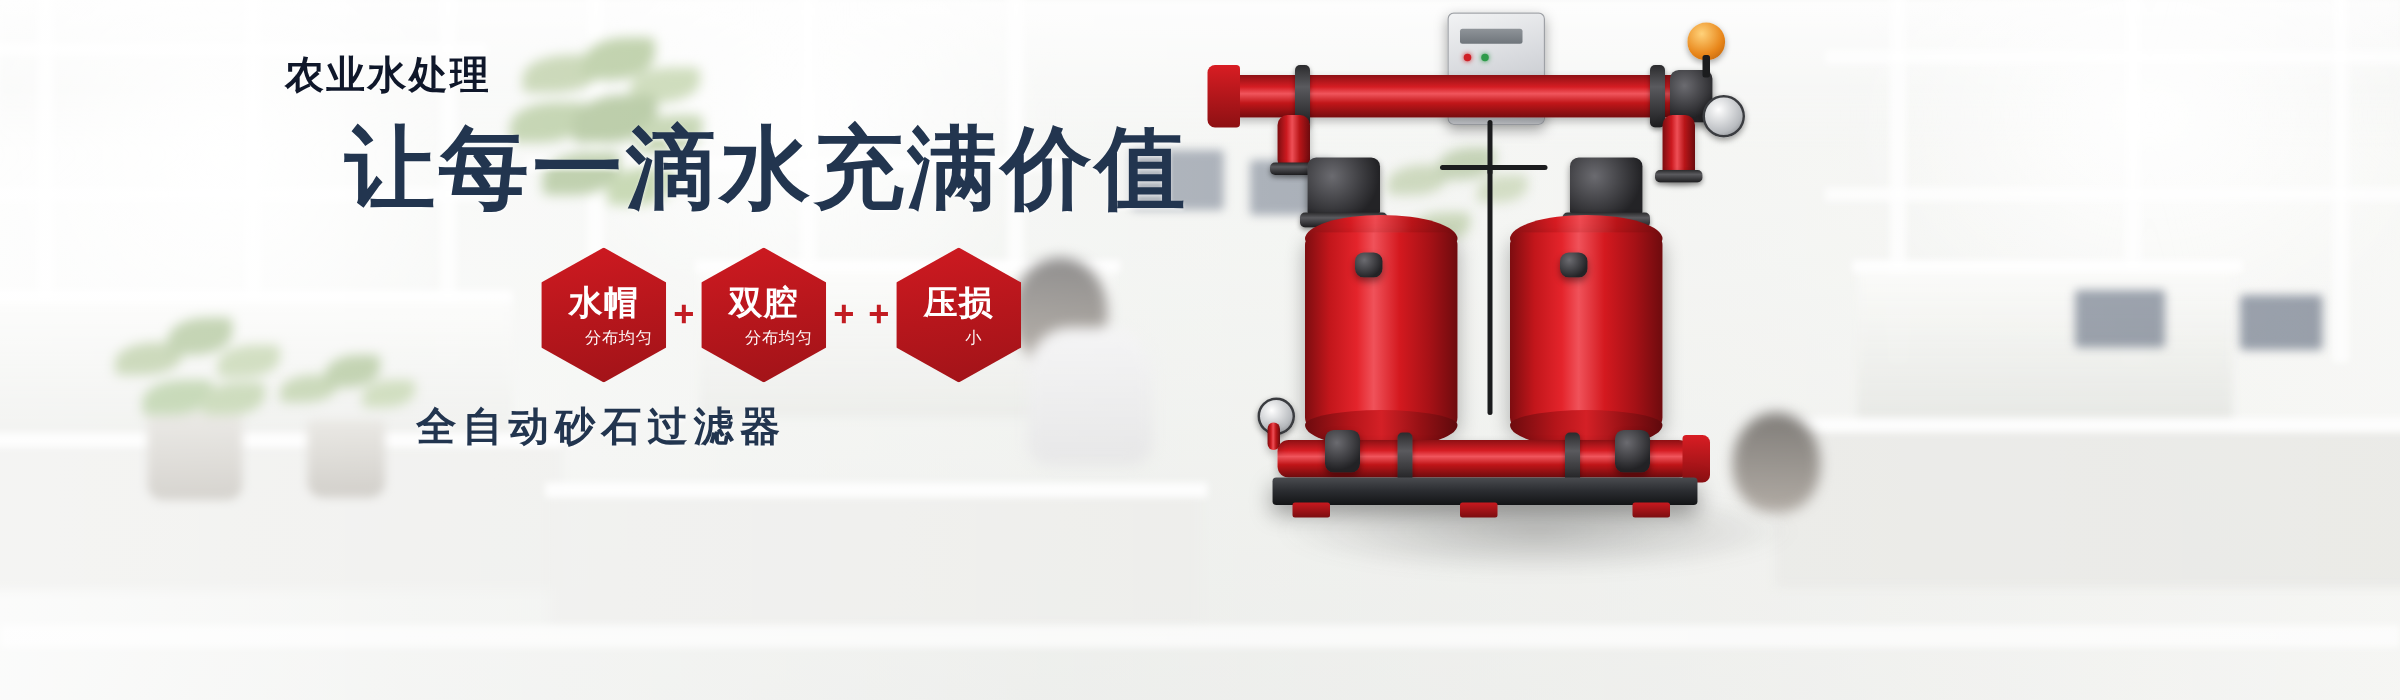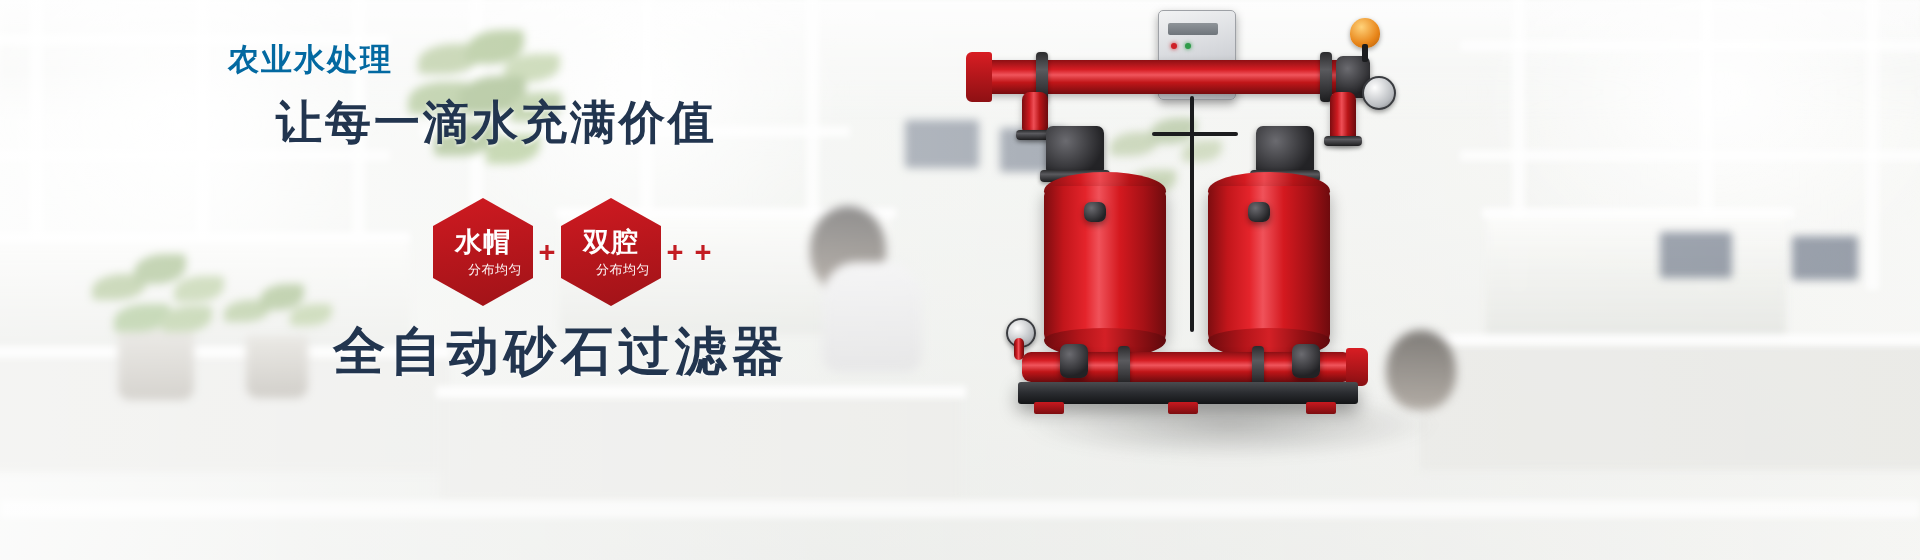--- a/index.html
+++ b/index.html
@@ -30,25 +30,25 @@
   .mon{position:absolute;background:rgba(40,55,80,.55);filter:blur(4px);border-radius:3px;}
   .chairperson{position:absolute;border-radius:50% 50% 45% 45%;filter:blur(5px);}
   .plant{position:absolute;filter:blur(4.5px);}
   .leaf{position:absolute;border-radius:60% 10% 60% 10%;}
   .pot{position:absolute;border-radius:4px 4px 12px 12px;filter:blur(4px);}
   .floorline{position:absolute;background:rgba(255,255,255,.7);filter:blur(3px);}
   .bg-veil{position:absolute;inset:0;background:linear-gradient(90deg,rgba(255,255,255,.55) 0%,rgba(255,255,255,.42) 38%,rgba(255,255,255,.28) 62%,rgba(255,255,255,.15) 100%);}
 
   
   .copy{position:absolute;left:0;top:0;width:1000px;height:560px;}
-  .eyebrow{position:absolute;left:228px;top:44px;font-size:31px;font-weight:bold;color:#0369a1;
+  .eyebrow{position:absolute;left:228px;top:44px;font-size:31px;font-weight:bold;color:#0f172a;
     letter-spacing:2px;line-height:1;text-shadow:0 1px 2px rgba(255,255,255,.75);}
-  .headline{position:absolute;left:276px;top:98px;font-size:46px;font-weight:bold;color:#22354f;
+  .headline{position:absolute;left:276px;top:98px;font-size:72px;font-weight:bold;color:#22354f;
     letter-spacing:3px;line-height:1.05;white-space:nowrap;text-shadow:0 2px 3px rgba(255,255,255,.6);}
-  .subhead{position:absolute;left:333px;top:325px;font-size:52px;font-weight:bold;color:#22354f;
+  .subhead{position:absolute;left:333px;top:325px;font-size:32px;font-weight:bold;color:#22354f;
     letter-spacing:5px;line-height:1;white-space:nowrap;text-shadow:0 2px 3px rgba(255,255,255,.6);}
 
   
   .badges{position:absolute;left:433px;top:197px;height:110px;display:flex;align-items:center;}
   .badge{position:relative;width:100px;height:108px;
     clip-path:polygon(50% 0%,100% 26%,100% 74%,50% 100%,0% 74%,0% 26%);
     background:linear-gradient(170deg,#cf1a21 0%,#b6161c 52%,#a01318 100%);
     display:flex;flex-direction:column;align-items:center;justify-content:center;
     box-shadow:0 3px 7px rgba(0,0,0,.18);}
   .badge .b-main{font-size:27px;font-weight:bold;color:#ffffff;letter-spacing:1px;line-height:1;}
@@ -247,18 +247,22 @@
         <div class="b-main">水帽</div>
         <div class="b-sub">分布均匀</div>
       </div>
       <div class="plus">+</div>
       <div class="badge">
         <div class="b-main">双腔</div>
         <div class="b-sub">分布均匀</div>
       </div>
       <div class="plus">+</div>
       <div class="plus">+</div>
+      <div class="badge">
+        <div class="b-main">压损</div>
+        <div class="b-sub">小</div>
+      </div>
     </div>
 
     <div class="subhead">全自动砂石过滤器</div>
   </div>
 
 </div>
 
 </body></html>

